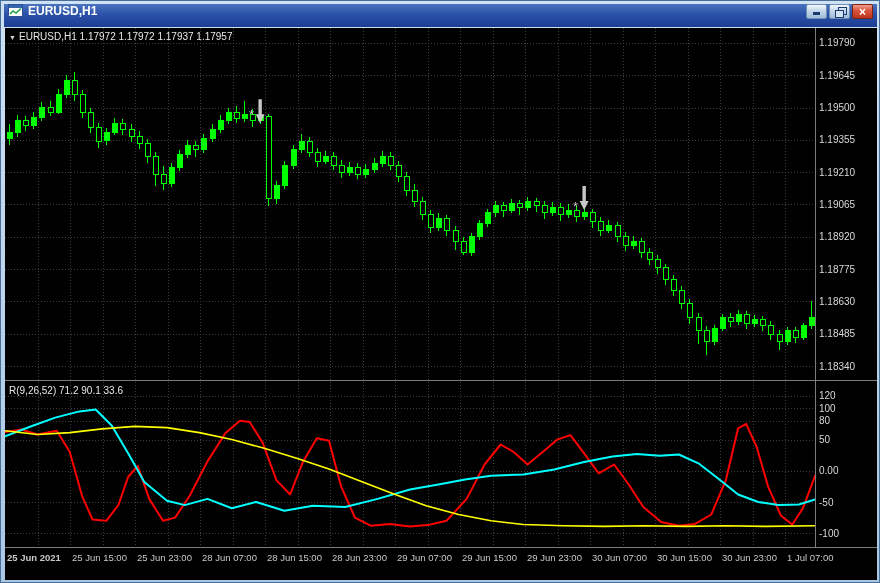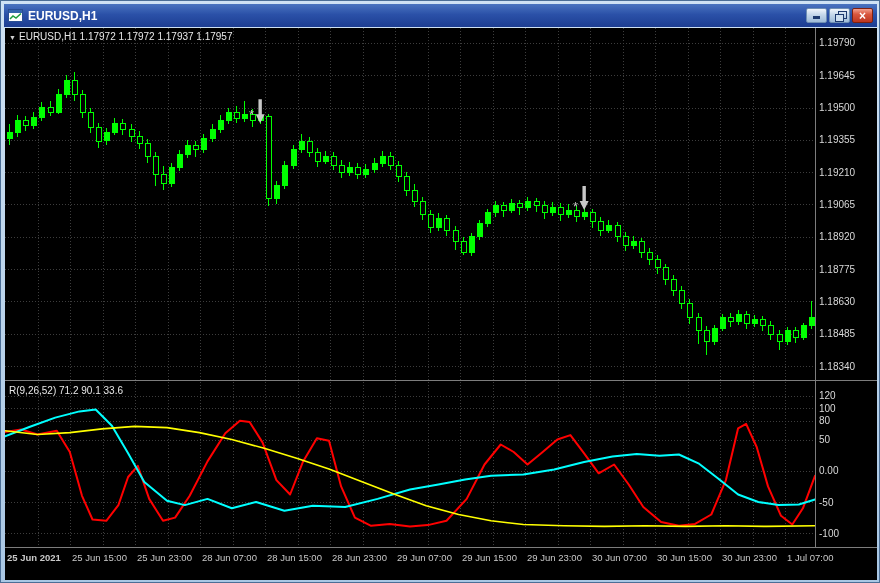--- a/index.html
+++ b/index.html
@@ -1,20 +1,20 @@
 <!DOCTYPE html>
 <html><head>
 <meta charset="utf-8">
 <style>
   html,body{margin:0;padding:0;background:#9e9e9e;font-family:"Liberation Sans",sans-serif;}
   .window{position:relative;width:880px;height:583px;background:linear-gradient(180deg,#cfe2f4,#a9c7e4);
           border:1px solid #4b6e96;box-sizing:border-box;overflow:hidden;}
   .titlebar{position:absolute;left:3px;top:3px;width:873px;height:23px;
             background:linear-gradient(180deg,#4a74c0 0%,#2b51a8 45%,#1c3d92 100%);
-            display:flex;align-items:center;padding:0 4px;box-sizing:border-box;}
+            display:flex;align-items:flex-start;padding:0 4px;box-sizing:border-box;}
   .win-icon{display:flex;align-items:center;}
   .title{color:#ffffff;font-size:12px;font-weight:bold;margin-left:5px;white-space:nowrap;}
   .controls{margin-left:auto;display:flex;gap:2px;align-items:center;}
   .wbtn{width:21px;height:15px;border-radius:2px;position:relative;box-sizing:border-box;cursor:default;}
   .min,.restore{background:linear-gradient(180deg,#f2f7fc,#c4d7ea 45%,#9fbcd9);border:1px solid #6f8fb4;}
   .min::after{content:"";position:absolute;left:6px;right:6px;bottom:3px;height:3px;background:#1d3a6e;}
   .restore::before{content:"";position:absolute;left:8px;top:2px;width:7px;height:6px;border:1px solid #1d3a6e;}
   .restore::after{content:"";position:absolute;left:5px;top:5px;width:7px;height:6px;border:1px solid #1d3a6e;background:#cfe0f0;}
   .close{background:linear-gradient(180deg,#f2a08e,#d9573e 40%,#bc3520);border:1px solid #7e2110;
          color:#fff;display:flex;align-items:center;justify-content:center;font-size:12px;font-weight:bold;line-height:1;}

